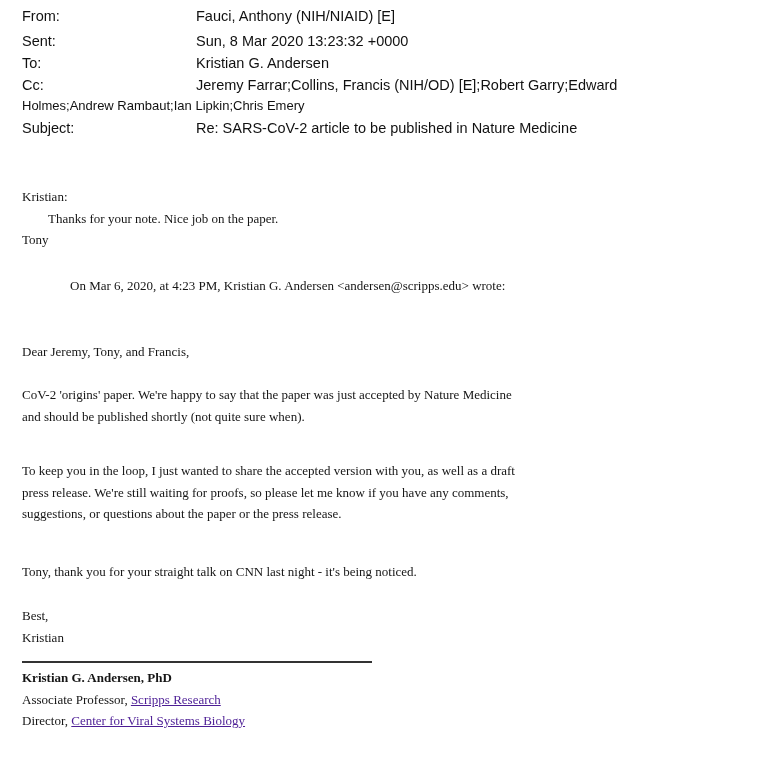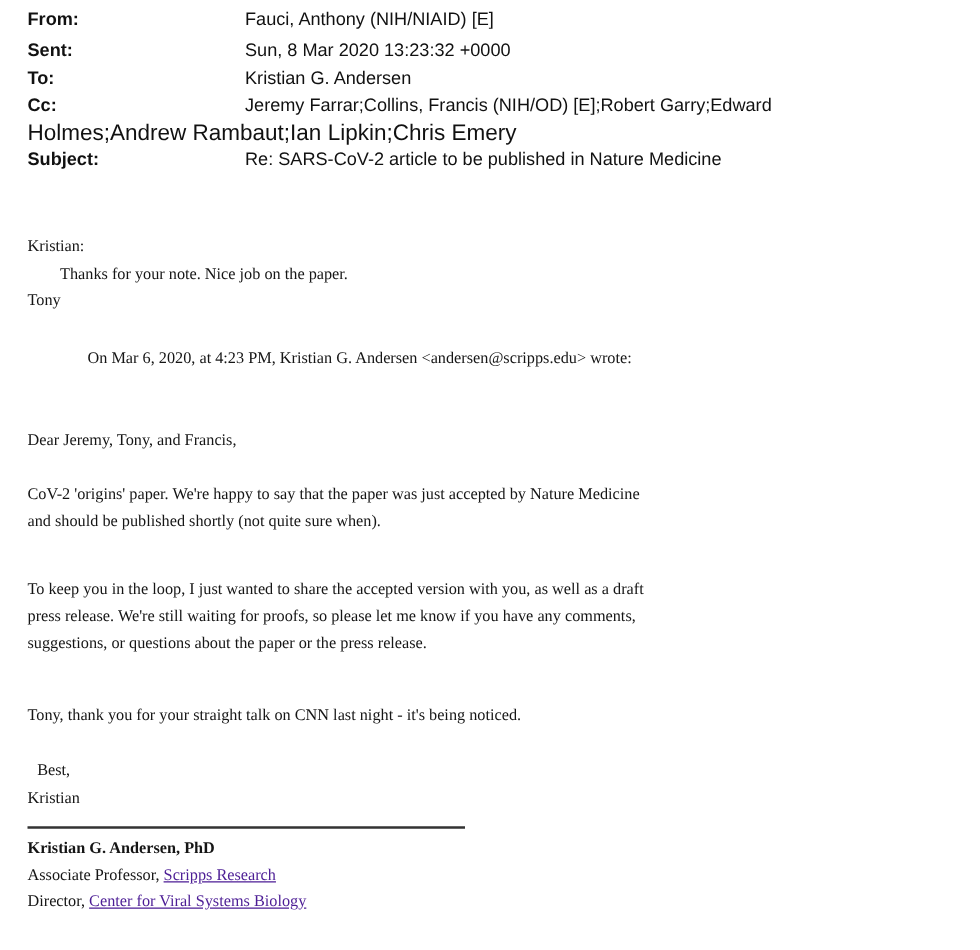--- a/index.html
+++ b/index.html
@@ -1,20 +1,20 @@
 <!DOCTYPE html>
 <html><head>
 <meta charset="utf-8">
 <style>
   html, body { margin: 0; padding: 0; background: #ffffff; }
   body { width: 784px; height: 760px; position: relative; overflow: hidden; color: #111; }
   .hdr { position: absolute; left: 22px; font-family: "Liberation Sans", sans-serif; font-size: 14.5px; line-height: 20px; white-space: nowrap; }
-  .hdr .lbl { position: absolute; left: 0; font-weight: bold; }
+  .hdr .lbl { position: absolute; left: 0; font-weight: normal; }
   .hdr .val { position: absolute; left: 174px; }
-  .cc2 { position: absolute; left: 22px; top: 96px; font-family: "Liberation Sans", sans-serif; font-size: 18px; line-height: 20px; white-space: nowrap; }
+  .cc2 { position: absolute; left: 22px; top: 96px; font-family: "Liberation Sans", sans-serif; font-size: 13px; line-height: 20px; white-space: nowrap; }
   .body { position: absolute; left: 22px; font-family: Liberation Serif, serif; font-size: 13px; line-height: 21.5px; color: #151515; white-space: nowrap; }
   .indent { padding-left: 26px; }
   .rule { position: absolute; left: 22px; top: 661px; width: 350px; height: 0; border-top: 2px solid #333; }
   a.lnk { color: #4c1d95; text-decoration: underline; text-align: center; }
   .bold { font-weight: bold; }
 </style>
 </head>
 <body>
 
 <div class="hdr" style="top:6px;">
@@ -55,21 +55,21 @@
 </div>
 
 <div class="body" style="top:460px;">
   <div>To keep you in the loop, I just wanted to share the accepted version with you, as well as a draft</div>
   <div>press release. We're still waiting for proofs, so please let me know if you have any comments,</div>
   <div>suggestions, or questions about the paper or the press release.</div>
 </div>
 
 <div class="body" style="top:561px;">Tony, thank you for your straight talk on CNN last night - it's being noticed.</div>
 
-<div class="body" style="top:605px;text-align:center;">
+<div class="body" style="top:605px;">
   <div>Best,</div>
   <div>Kristian</div>
 </div>
 
 <div class="rule"></div>
 
 <div class="body" style="top:667px;">
   <div class="bold">Kristian G. Andersen, PhD</div>
   <div>
     <span>Associate Professor, </span><a class="lnk" href="#">Scripps Research</a>

